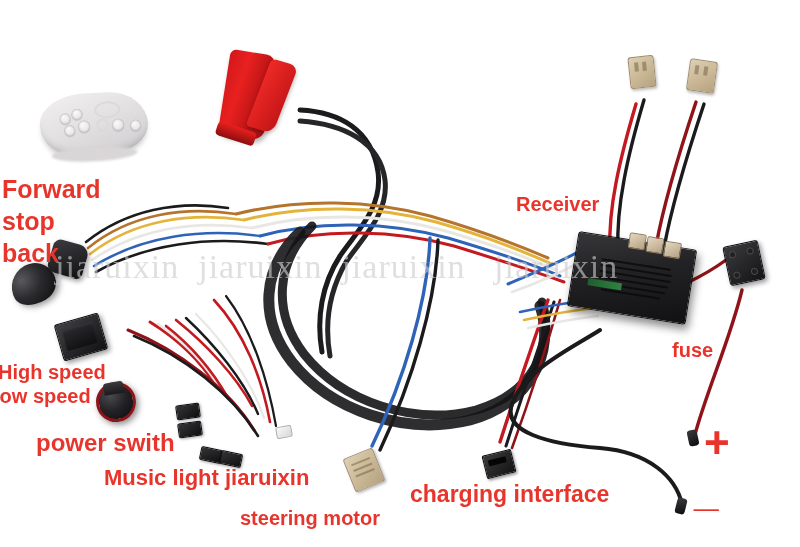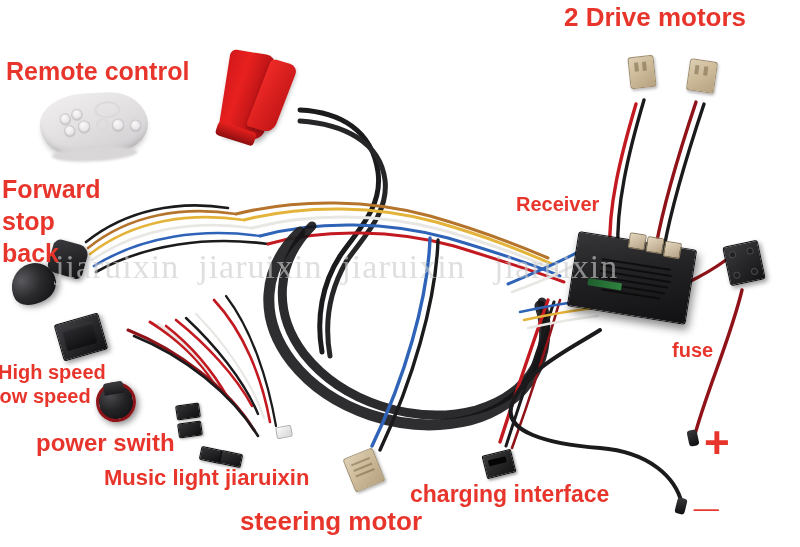--- a/index.html
+++ b/index.html
@@ -242,39 +242,37 @@
     <div class="slot" style="left:5px;top:19px;width:20px;height:2px;"></div>
   </div>
 
   <div class="part conn-black" style="left:484px;top:452px;width:28px;height:22px;transform:rotate(-14deg);">
     <div style="position:absolute;left:4px;top:5px;width:18px;height:6px;background:#050506;border-radius:1px;"></div>
   </div>
 
   <div class="part" style="left:688px;top:430px;width:10px;height:16px;background:linear-gradient(160deg,#3a3a3d,#0d0d0f);border-radius:3px;transform:rotate(-12deg);"></div>
   <div class="part" style="left:676px;top:498px;width:10px;height:16px;background:linear-gradient(160deg,#3a3a3d,#0d0d0f);border-radius:3px;transform:rotate(14deg);"></div>
 
-  <div class="lbl" style="left:6px;top:58px;font-size:25px;">Remote control</div>
-
-
-  <div class="lbl" style="left:564px;top:4px;font-size:26px;">2 Drive motors</div>
+
+
 
   <div class="lbl" style="left:516px;top:194px;font-size:20px;">Receiver</div>
 
   <div class="lbl" style="left:2px;top:176px;font-size:25px;">Forward</div>
   <div class="lbl" style="left:2px;top:208px;font-size:25px;">stop</div>
   <div class="lbl" style="left:2px;top:240px;font-size:25px;">back</div>
 
   <div class="lbl" style="left:-2px;top:362px;font-size:20px;">High speed</div>
   <div class="lbl" style="left:-6px;top:386px;font-size:20px;">low speed</div>
 
   <div class="lbl" style="left:36px;top:430px;font-size:24px;">power swith</div>
 
   <div class="lbl" style="left:104px;top:466px;font-size:22px;">Music light jiaruixin</div>
 
-  <div class="lbl" style="left:240px;top:508px;font-size:26px;">steering motor</div>
+  <div class="lbl" style="left:240px;top:508px;font-size:20px;">steering motor</div>
 
   <div class="lbl" style="left:410px;top:482px;font-size:23px;">charging interface</div>
 
   <div class="lbl" style="left:672px;top:340px;font-size:20px;">fuse</div>
 
   <div class="lbl" style="left:704px;top:420px;font-size:44px;">+</div>
   <div class="lbl" style="left:694px;top:468px;font-size:44px;">_</div>
 
 </div>
 

